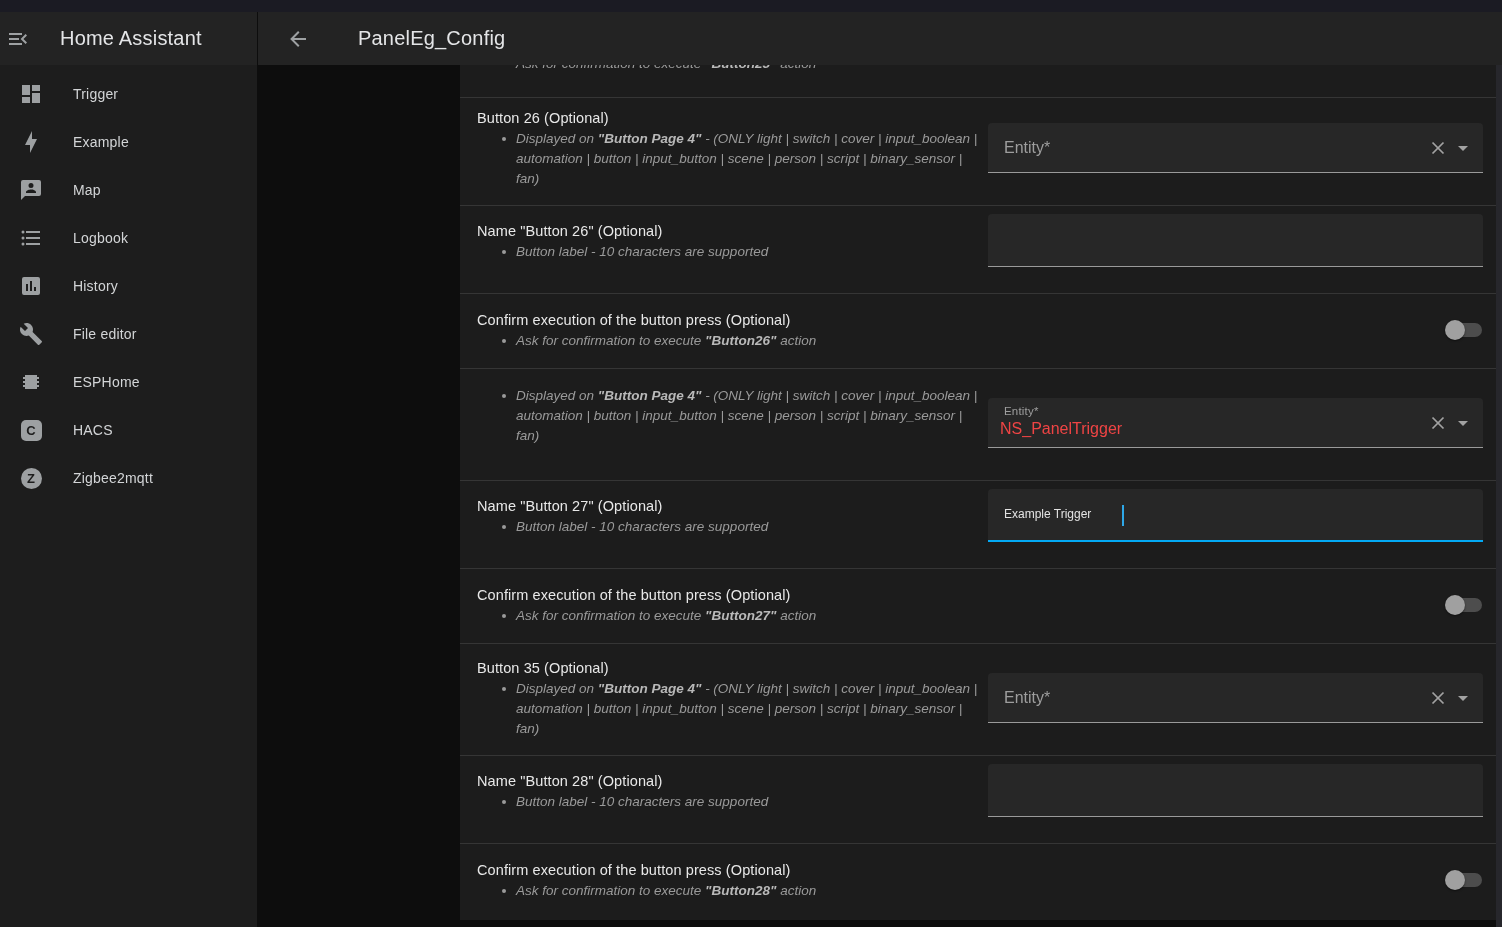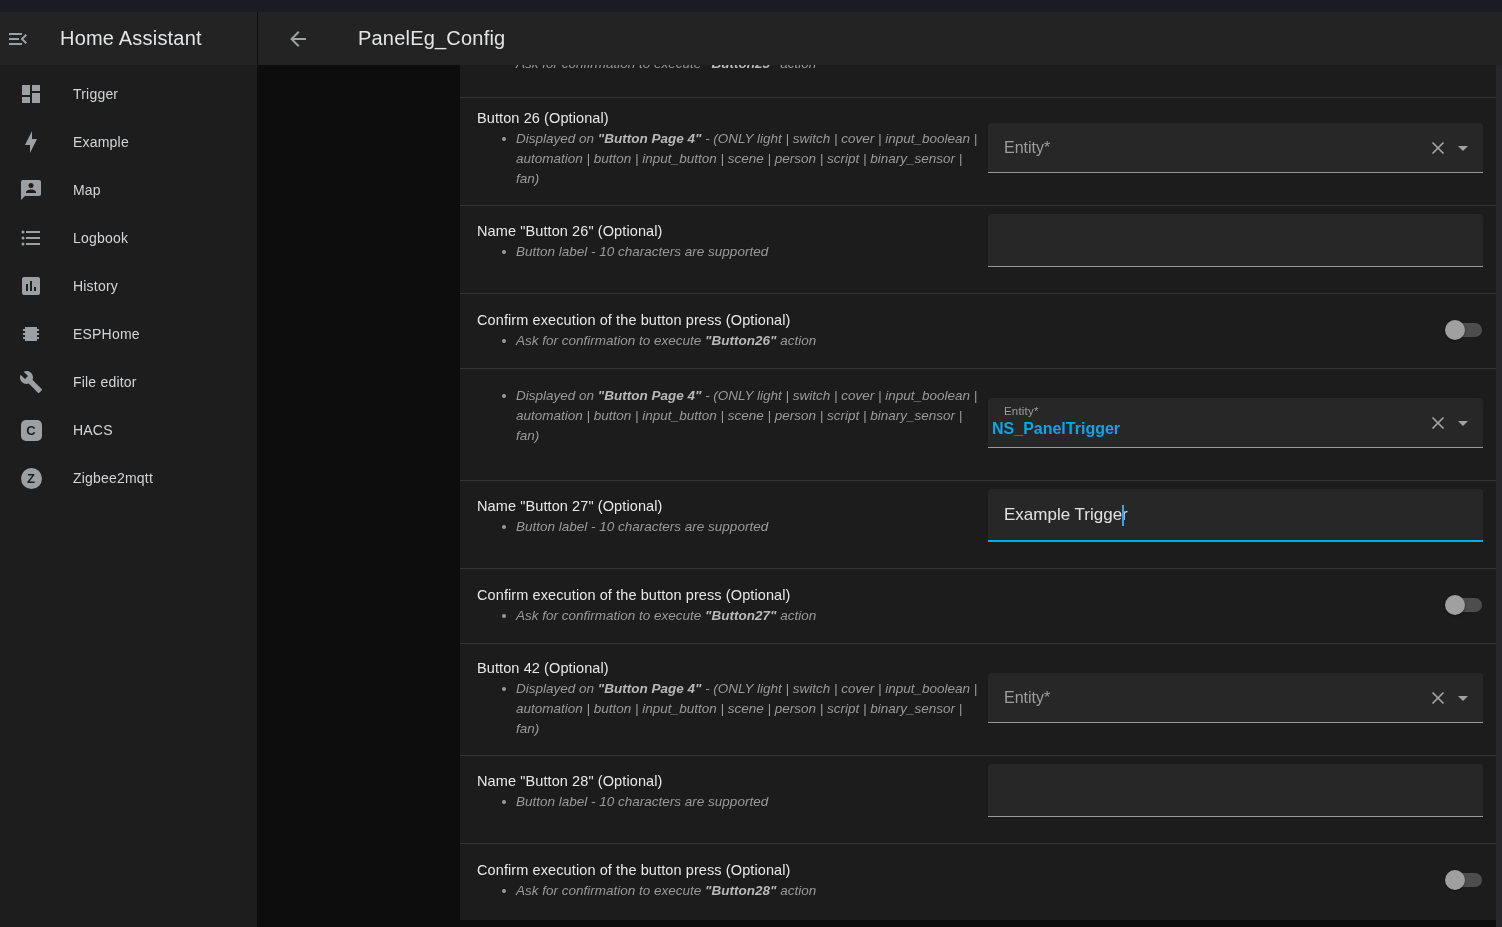--- a/index.html
+++ b/index.html
@@ -65,22 +65,22 @@
   .field {
     position:absolute; left:528px; width:495px;
     background:#272727; border-radius:4px 4px 0 0;
     border-bottom:1px solid #9a9a9a; cursor:text;
   }
   .field.entity { height:50px; cursor:pointer; }
   .field.name { height:53px; }
   .field.focused { border-bottom:2px solid #03a9f4; }
   .f-label-center { position:absolute; left:16px; top:0; line-height:50px; font-size:16px; color:#9e9e9e; }
   .f-label-small { position:absolute; left:16px; top:7px; font-size:11.5px; color:#9e9e9e; letter-spacing:.2px; }
-  .f-value { position:absolute; left:4px; top:22px; font-size:16px; color:#0ea5e9;font-weight:bold; }
-  .n-value { position:absolute; left:16px; top:0; line-height:51px; font-size:17px; color:#e3e3e3; }
+  .f-value { position:absolute; left:12px; top:22px; font-size:16px; color:#ef4444; }
+  .n-value { position:absolute; left:16px; top:0; line-height:51px; font-size:12px; color:#e3e3e3; }
   .cursor { position:absolute; top:16px; width:2px; height:21px; background:#2ea8e8; }
   .clear-x { position:absolute; right:36px; top:50%; margin-top:-9px; width:18px; height:18px; cursor:pointer; }
   .clear-x svg { stroke:#a2a2a2; }
   .caret-down {
     position:absolute; right:15px; top:50%; margin-top:-2px;
     width:0; height:0; border-left:5px solid transparent; border-right:5px solid transparent;
     border-top:5px solid #a2a2a2; cursor:pointer;
   }
 
   
@@ -148,32 +148,32 @@
     <span class="s-icon">
         <svg viewBox="0 0 24 24" width="24" height="24">
           <path d="M19,3H5A2,2 0 0,0 3,5V19A2,2 0 0,0 5,21H19A2,2 0 0,0 21,19V5A2,2 0 0,0 19,3M9,17H7V10H9V17M13,17H11V7H13V17M17,17H15V13H17V17Z"></path>
         </svg>
       </span>
     <span class="s-label">History</span>
   </div>
   <div class="side-item">
     <span class="s-icon">
         <svg viewBox="0 0 24 24" width="24" height="24">
+          <path d="M22.7,19L13.6,9.9C14.5,7.6 14,4.9 12.1,3C10.1,1 7.1,0.6 4.7,1.7L9,6L6,9L1.6,4.7C0.4,7.1 0.9,10.1 2.9,12.1C4.8,14 7.5,14.5 9.8,13.6L18.9,22.7C19.3,23.1 19.9,23.1 20.3,22.7L22.6,20.4C23.1,20 23.1,19.3 22.7,19Z"></path>
+        </svg>
+      </span>
+    <span class="s-label">File editor</span>
+  </div>
+  <div class="side-item">
+    <span class="s-icon">
+        <svg viewBox="0 0 24 24" width="24" height="24">
           <path d="M6,5H18V19H6V5M4,7H6V9H4V7M4,11H6V13H4V11M4,15H6V17H4V15M18,7H20V9H18V7M18,11H20V13H18V11M18,15H20V17H18V15M9,14H10V17H9V14M11,14H12V17H11V14M13,14H14V17H13V14Z"></path>
         </svg>
       </span>
     <span class="s-label">ESPHome</span>
-  </div>
-  <div class="side-item">
-    <span class="s-icon">
-        <svg viewBox="0 0 24 24" width="24" height="24">
-          <path d="M22.7,19L13.6,9.9C14.5,7.6 14,4.9 12.1,3C10.1,1 7.1,0.6 4.7,1.7L9,6L6,9L1.6,4.7C0.4,7.1 0.9,10.1 2.9,12.1C4.8,14 7.5,14.5 9.8,13.6L18.9,22.7C19.3,23.1 19.9,23.1 20.3,22.7L22.6,20.4C23.1,20 23.1,19.3 22.7,19Z"></path>
-        </svg>
-      </span>
-    <span class="s-label">File editor</span>
   </div>
   <div class="side-item">
     <span class="s-icon">
         <span class="glyph-badge badge-square">C</span>
       </span>
     <span class="s-label">HACS</span>
   </div>
   <div class="side-item">
     <span class="s-icon">
         <span class="glyph-badge badge-circle">Z</span>
@@ -277,21 +277,21 @@
       <span class="dot"></span>
       <div class="dline"><span>Ask for confirmation to execute </span><b>"Button27"</b><span> action</span></div>
     </div>
   </div>
   <div class="toggle" style="top:533px">
     <div class="t-track"></div>
     <div class="t-thumb"></div>
   </div>
 
   <div class="tb" style="top:594px">
-    <div class="row-title">Button 42 (Optional)</div>
+    <div class="row-title">Button 35 (Optional)</div>
     <div class="desc">
       <span class="dot"></span>
       <div class="dline"><span>Displayed on </span><b>"Button Page 4"</b><span> - (ONLY light | switch | cover | input_boolean |</span></div>
       <div class="dline">automation | button | input_button | scene | person | script | binary_sensor |</div>
       <div class="dline">fan)</div>
     </div>
   </div>
   <div class="field entity" style="top:608px">
     <span class="f-label-center">Entity*</span>
     <span class="clear-x"><svg width="18" height="18" viewBox="0 0 18 18">

